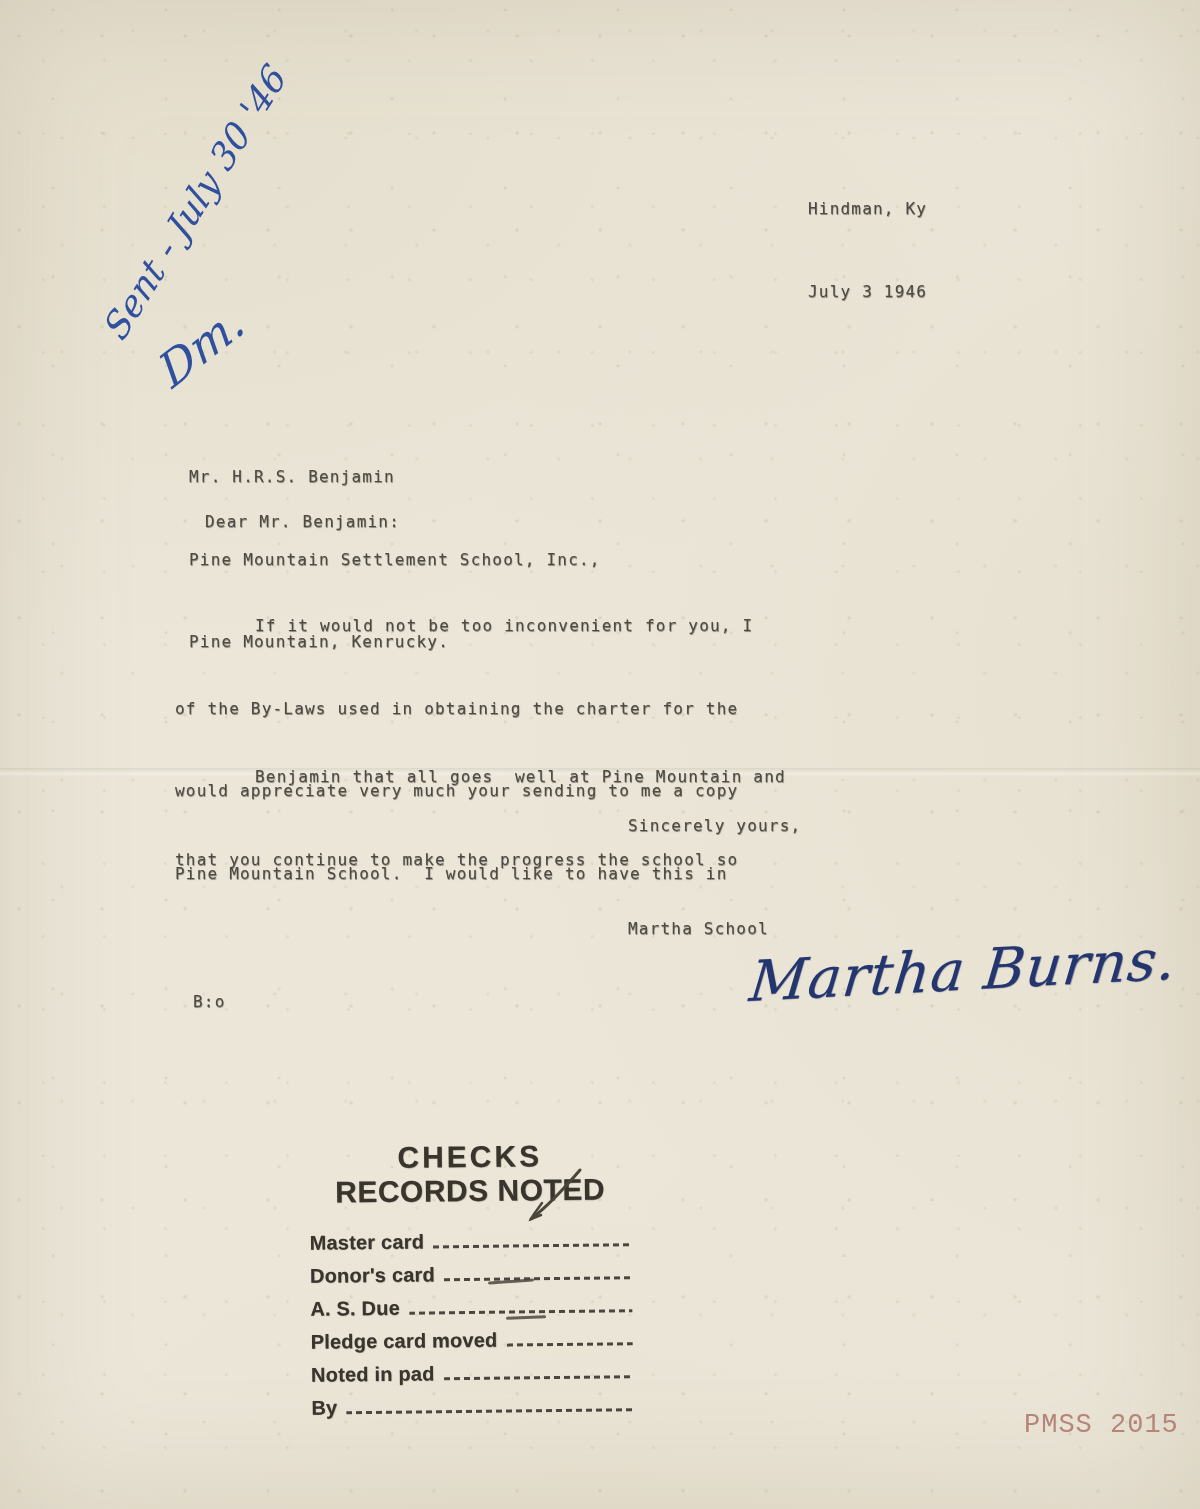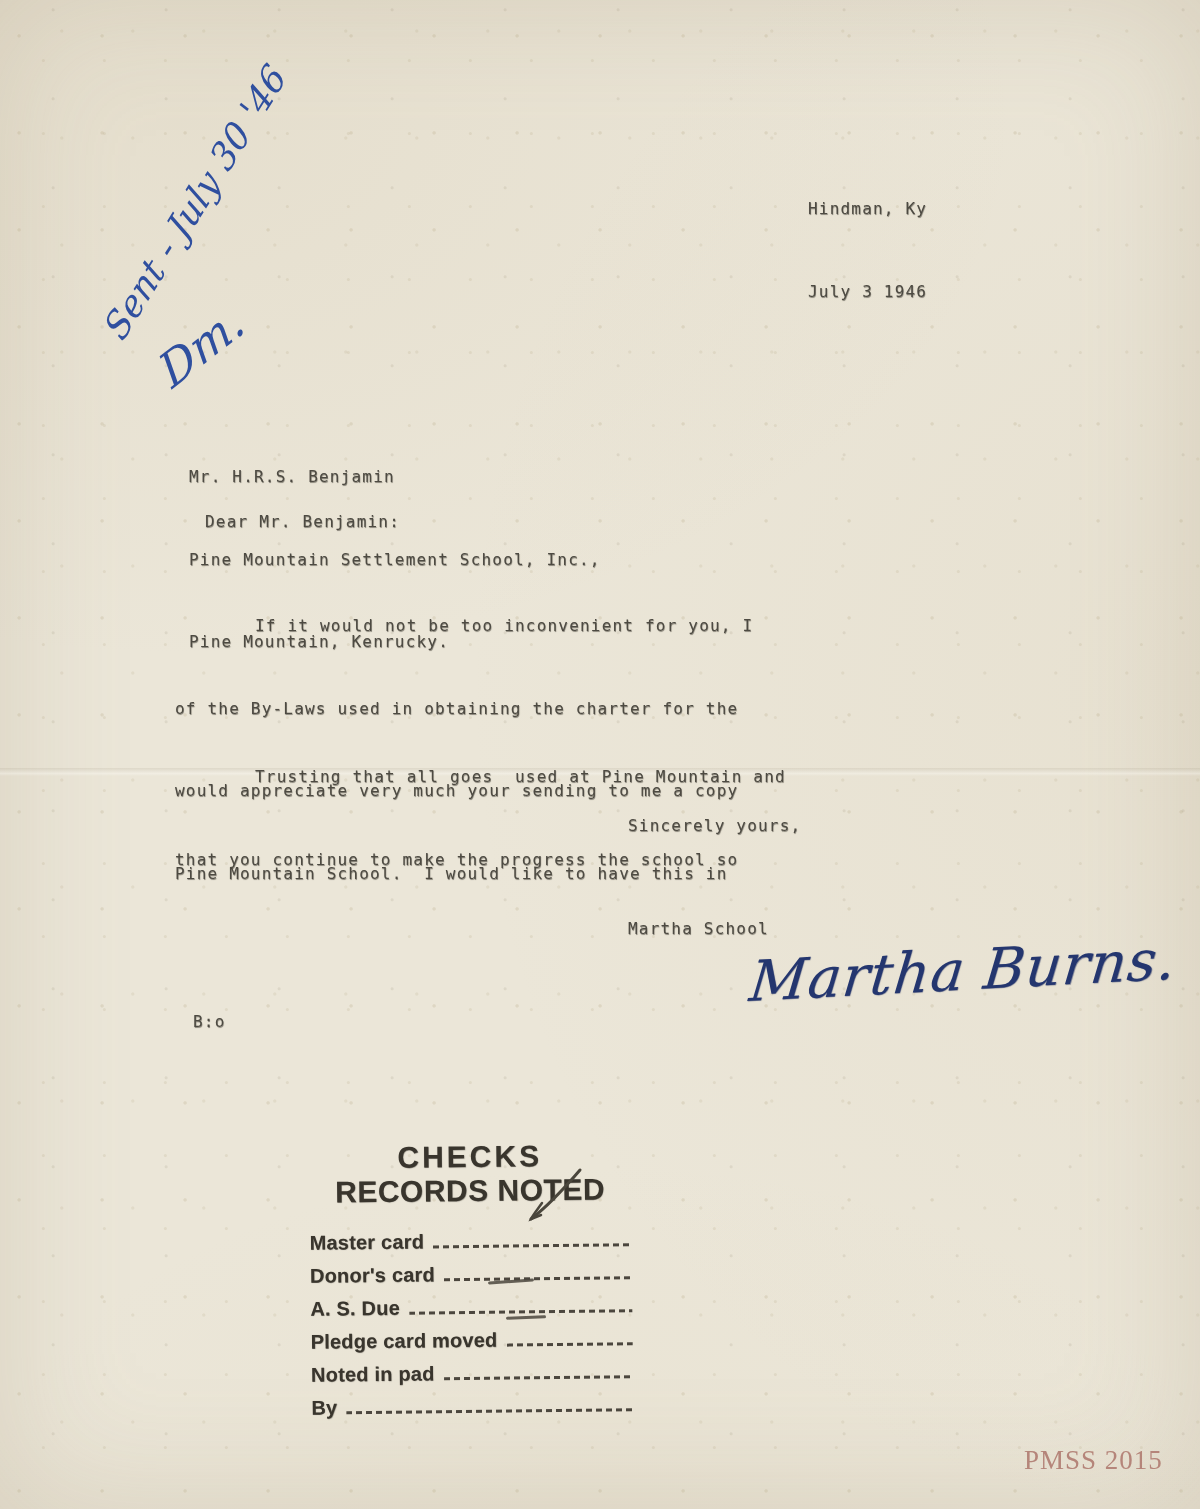--- a/index.html
+++ b/index.html
@@ -87,24 +87,23 @@
     background: repeating-linear-gradient(90deg, rgba(58,53,45,0.9) 0 6px, transparent 6px 10px);
   }
   .pencil-dash {
     position:absolute; height:3px; background:#4c483e; border-radius:2px; opacity:0.85;
   }
   .dash-1 { left:488px; top:1280px; width:46px; transform:rotate(-4deg); }
   .dash-2 { left:506px; top:1316px; width:40px; transform:rotate(-2deg); }
   .checkmark { position:absolute; left:518px; top:1166px; width:66px; height:62px; }
   .watermark {
     position:absolute; left:1024px; top:1410px;
-    font-family:Liberation Serif, serif;
+    font-family:Liberation Mono, monospace;
     font-size:27px; letter-spacing:1px;
     color:#b5857a;
-    margin-top:35px;
   }
 </style>
 </head>
 <body>
 
 <div class="page">
 
   <div class="crease"></div>
 
   <div class="ink note-line">Sent - July 30 '46</div>
@@ -124,30 +123,30 @@
   <div class="typed" style="left:177px; top:508px;margin-left:28px;">Dear Mr. Benjamin:</div>
 
   <div class="typed" style="left:175px; top:557px;">
     <div class="indent">If it would not be too inconvenient for you, I</div>
     <div>of the By-Laws used in obtaining the charter for the</div>
     <div>would appreciate very much your sending to me a copy</div>
     <div>Pine Mountain School.  I would like to have this in</div>
   </div>
 
   <div class="typed" style="left:175px; top:708px;">
-    <div class="indent">Trusting that all goes  used at Pine Mountain and</div>
+    <div class="indent">Benjamin that all goes  well at Pine Mountain and</div>
     <div>that you continue to make the progress the school so</div>
   </div>
 
   <div class="typed" style="left:628px; top:812px;">Sincerely yours,</div>
   <div class="typed" style="left:628px; top:915px;">Martha School</div>
 
   <div class="ink signature">Martha Burns.</div>
 
-  <div class="typed" style="left:193px; top:988px;margin-top:20px;">B:o</div>
+  <div class="typed" style="left:193px; top:988px;">B:o</div>
 
   <div class="stamp">
     <div class="stamp-title1">CHECKS</div>
     <div class="stamp-title2">RECORDS NOTED</div>
     <div class="stamp-rows">
       <div class="stamp-row">
         <span class="lbl">Master card</span>
           <span class="dotline"></span>
       </div>
       <div class="stamp-row">

